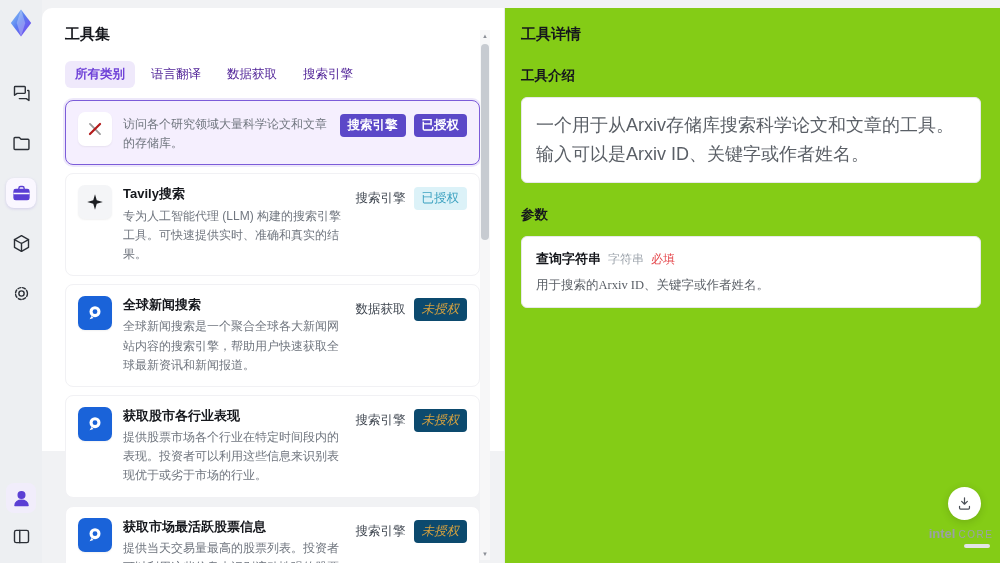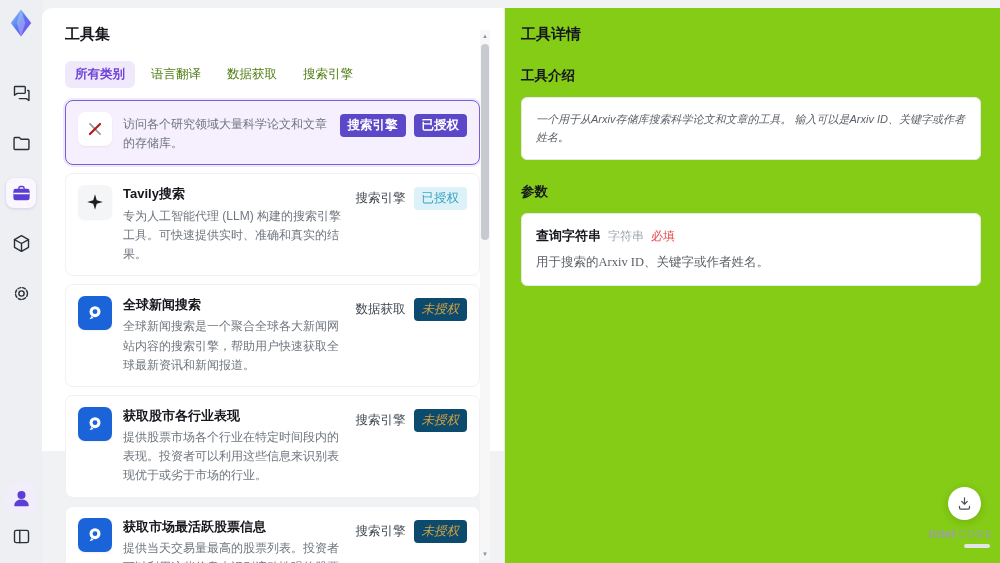--- a/index.html
+++ b/index.html
@@ -22,21 +22,21 @@
   .rail-item.active svg .fillme { fill:#5b3fd4; }
   .rail-item.user { background:#f1edfb; }
   .rail-item.user svg { stroke:#5b3fd4; }
   .rail-item.user svg .fillme { fill:#5b3fd4; }
 
   
   .main { position:absolute; left:42px; top:8px; width:462px; height:443px; background:#ffffff;
           border-radius:10px 0 0 0; padding:17px 0 0 23px; }
   .page-title { font-size:15px; font-weight:bold; color:#15171c; }
   .tabs { display:flex; gap:6px; margin-top:17px; align-items:center; }
-  .tab { font-size:12.5px; color:#4d7c0f; padding:5px 10px; border-radius:6px; cursor:pointer; white-space:nowrap; }
+  .tab { font-size:12.5px; color:#4c1d95; padding:5px 10px; border-radius:6px; cursor:pointer; white-space:nowrap; }
   .tab.active { background:#efe9fb; color:#6f42d8; font-weight:bold; }
 
   .tool-list { margin-top:12px; width:415px; display:flex; flex-direction:column; gap:8px; }
   .card { display:flex; gap:11px; background:#ffffff; border:1px solid #f1f1f4;
           border-radius:8px; padding:11px 12px; cursor:pointer; }
   .card.sel { background:#f5effe; border:1px solid #7c5cd9; box-shadow:0 0 0 2px rgba(124,92,217,.14); }
   .tile { flex:0 0 34px; width:34px; height:34px; border-radius:7px; display:flex; align-items:center;
           justify-content:center; background:#f4f5f7; box-shadow:0 1px 2px rgba(0,0,0,.06); }
   .tile.white { background:#ffffff; }
   .tile.blue  { background:#1a63d9; }
@@ -58,21 +58,21 @@
   .scroll-thumb { position:absolute; left:1px; top:14px; width:8px; height:196px; background:#c7cbd1;
                   border-radius:4px; cursor:pointer; }
 
   
   .details { position:absolute; left:504px; top:8px; width:496px; height:555px; background:#84cc16;
              border-left:1px solid #e8e9eb; padding:17px 20px 0 16px; }
   .details .d-title { font-size:15px; font-weight:bold; color:#15171c; }
   .d-section { font-size:13.5px; font-weight:bold; color:#15171c; margin-top:23px; }
   .d-box { margin-top:12px; background:#ffffff; border:1px solid #e7e8ea; border-radius:6px;
            padding:13px 14px; width:460px; }
-  .d-box .intro { font-size:11px; color:#5a5f66; line-height:1.6;font-style:italic; }
+  .d-box .intro { font-size:18px; color:#5a5f66; line-height:1.6; }
   .param-line { display:flex; align-items:baseline; gap:7px; }
   .param-name { font-size:13px; font-weight:bold; color:#15171c; }
   .param-type { font-size:12px; color:#9ca3ab; }
   .param-req  { font-size:12px; color:#e5484d; }
   .param-desc { font-size:12.5px; color:#5a5f66; margin-top:8px; line-height:1.5;font-family:Liberation Serif, serif; }
 
   
   .fab { position:absolute; left:948px; top:487px; width:33px; height:33px; border-radius:50%;
          background:#ffffff; box-shadow:0 2px 8px rgba(0,0,0,.14); display:flex; align-items:center;
          justify-content:center; cursor:pointer; }

